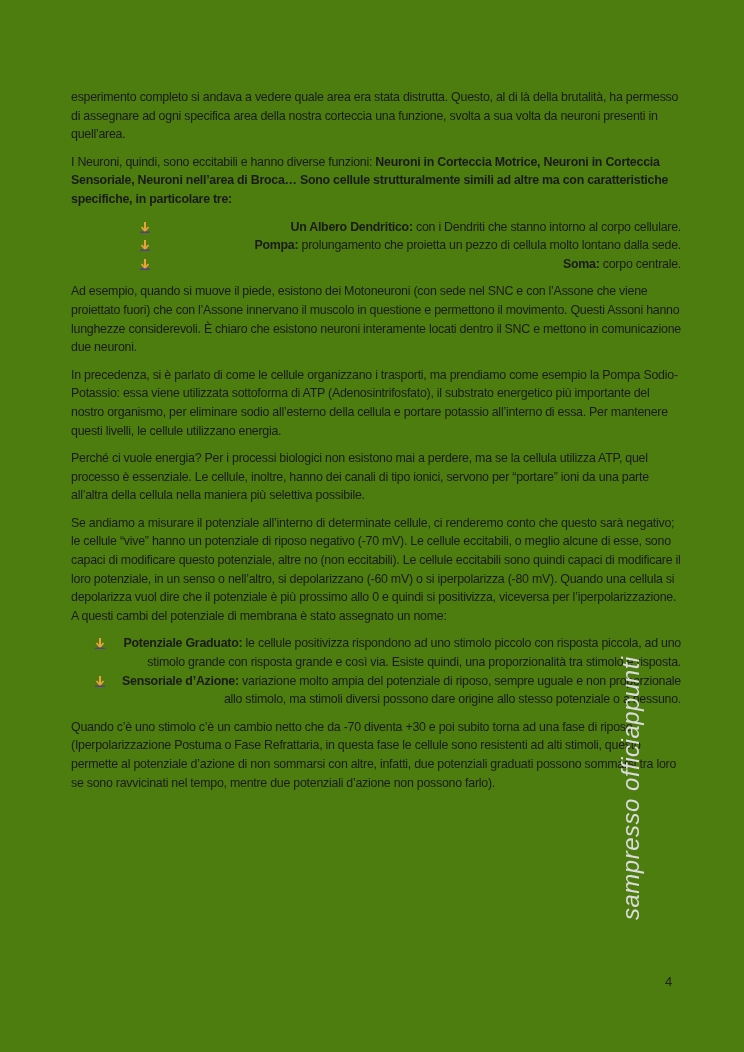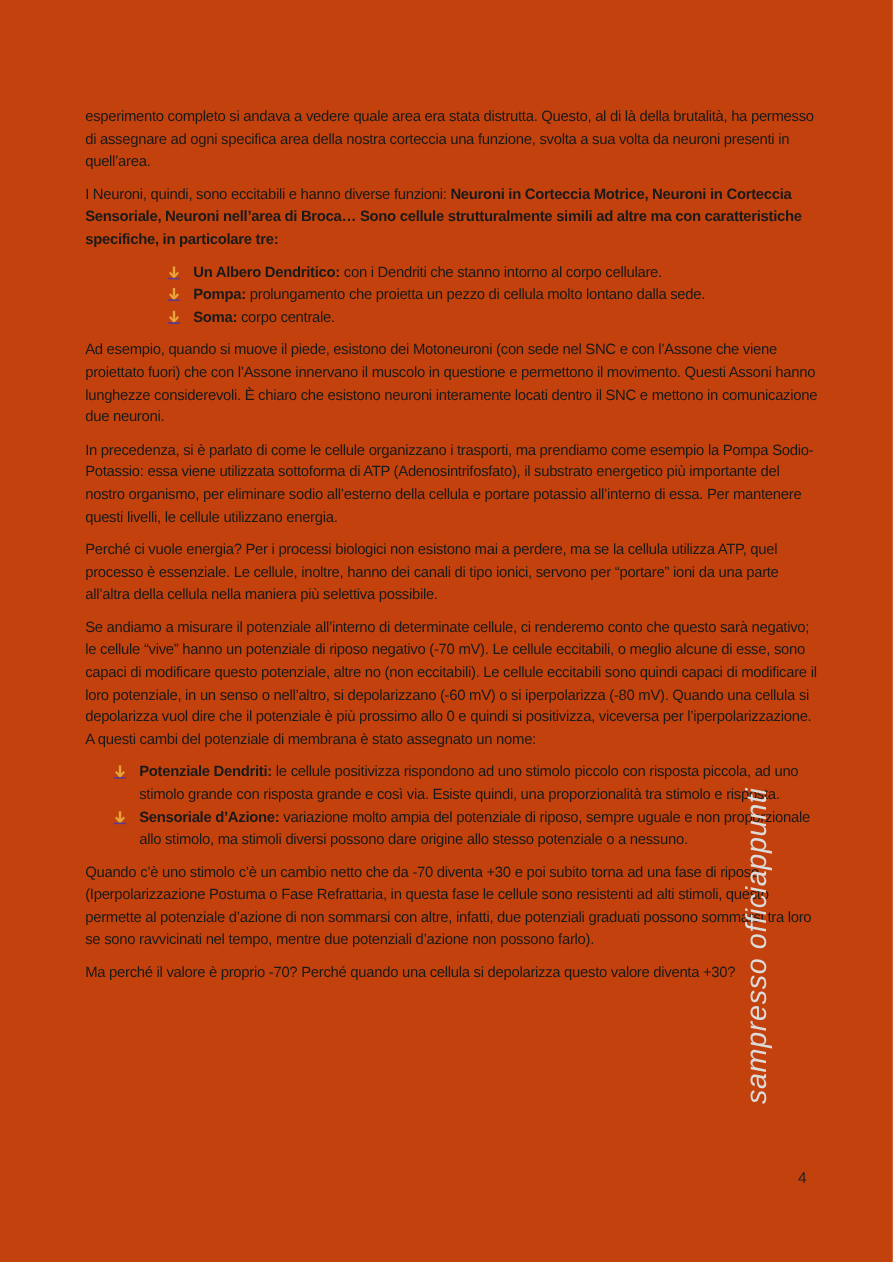--- a/index.html
+++ b/index.html
@@ -1,26 +1,26 @@
 <!DOCTYPE html>
 <html><head>
 <meta charset="utf-8">
 <style>
   html, body { margin: 0; padding: 0; background: #ffffff; }
   body { width: 744px; height: 1052px; position: relative; overflow: hidden; }
   .page {
-    position: absolute; left: 0; top: 0; width: 744px; height: 1052px; background: #c2410c;
+    position: absolute; left: 0; top: 0; width: 744px; height: 1052px; background: #4d7c0f;
     font-family: "Liberation Sans", sans-serif; color: #1a1a1a;
     font-size: 12.4px; line-height: 18.6px; letter-spacing: -0.25px;
   }
   .content { position: absolute; left: 71px; top: 88px; width: 610px; }
   p { margin: 0 0 9px 0; }
   b { font-weight: bold; }
   ul.arrow-list { list-style: none; margin: 0 0 9px 0; padding: 0; }
-  ul.arrow-list li { position: relative; }
+  ul.arrow-list li { position: relative; text-align: right; }
   ul.l1 li { padding-left: 90px; }
   ul.l1 .bullet { left: 68px; }
   ul.l2 li { padding-left: 45px; }
   ul.l2 .bullet { left: 23px; }
   .bullet {
     position: absolute; top: 3px; width: 12px; height: 12px;
   }
   .bullet svg { display: block; }
   .watermark {
     position: absolute; left: 622px; top: 920px;
@@ -82,33 +82,32 @@
 
     <ul class="arrow-list l2">
       <li>
         <span class="bullet">
             <svg width="12" height="12" viewBox="0 0 12 12">
               <path d="M6 1 V9" stroke="#e8a33a" stroke-width="2"></path>
               <path d="M2.5 6 L6 10 L9.5 6" fill="none" stroke="#e8a33a" stroke-width="1.8"></path>
               <rect x="1" y="10.5" width="10" height="1.5" fill="#5a3c8c"></rect>
             </svg>
           </span>
-        <b>Potenziale Dendriti:</b><span> le cellule positivizza rispondono ad uno stimolo piccolo con risposta piccola, ad uno stimolo grande con risposta grande e così via. Esiste quindi, una proporzionalità tra stimolo e risposta.</span>
+        <b>Potenziale Graduato:</b><span> le cellule positivizza rispondono ad uno stimolo piccolo con risposta piccola, ad uno stimolo grande con risposta grande e così via. Esiste quindi, una proporzionalità tra stimolo e risposta.</span>
       </li>
       <li>
         <span class="bullet">
             <svg width="12" height="12" viewBox="0 0 12 12">
               <path d="M6 1 V9" stroke="#e8a33a" stroke-width="2"></path>
               <path d="M2.5 6 L6 10 L9.5 6" fill="none" stroke="#e8a33a" stroke-width="1.8"></path>
               <rect x="1" y="10.5" width="10" height="1.5" fill="#5a3c8c"></rect>
             </svg>
           </span>
         <b>Sensoriale d’Azione:</b><span> variazione molto ampia del potenziale di riposo, sempre uguale e non proporzionale allo stimolo, ma stimoli diversi possono dare origine allo stesso potenziale o a nessuno.</span>
       </li>
     </ul>
 
     <p>Quando c’è uno stimolo c’è un cambio netto che da -70 diventa +30 e poi subito torna ad una fase di riposo (Iperpolarizzazione Postuma o Fase Refrattaria, in questa fase le cellule sono resistenti ad alti stimoli, questo permette al potenziale d’azione di non sommarsi con altre, infatti, due potenziali graduati possono sommarsi tra loro se sono ravvicinati nel tempo, mentre due potenziali d’azione non possono farlo).</p>
-    <p>Ma perché il valore è proprio -70? Perché quando una cellula si depolarizza questo valore diventa +30?</p>
   </div>
 
   <div class="watermark">sampresso officiappunti</div>
   <div class="page-number">4</div>
 </div>
 
 </body></html>

